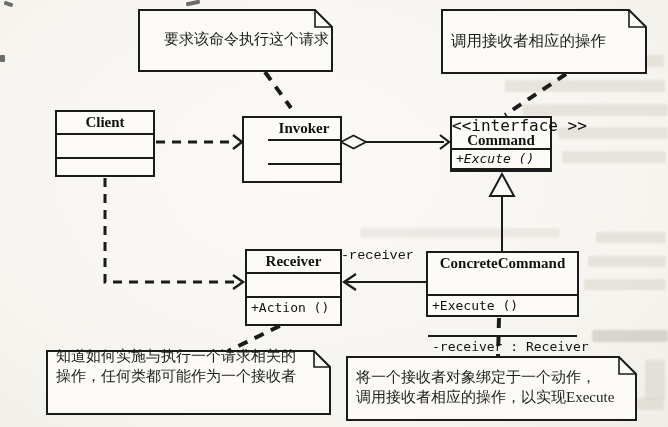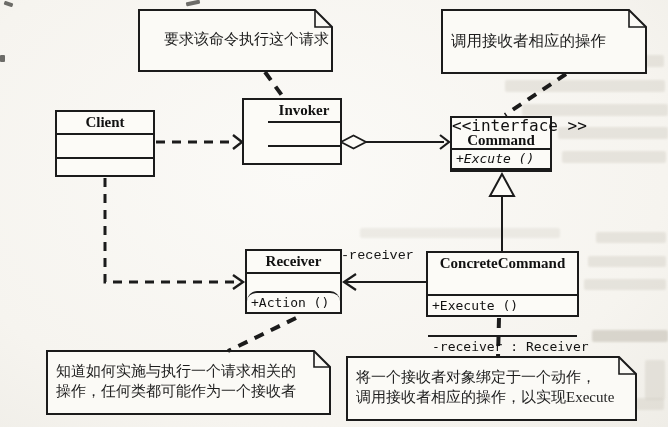--- a/index.html
+++ b/index.html
@@ -127,60 +127,60 @@
       </g>
     </g>
   </svg>
 
   <div class="uml-class" style="left:55px;top:110px;width:100px;height:67px;">
     <div class="title">Client</div>
     <div class="compartment" style="height:22px;"></div>
     <div class="compartment" style="flex:1;"></div>
   </div>
 
-  <div class="uml-class" style="left:242px;top:98px;width:100px;height:67px;padding-left:24px;">
+  <div class="uml-class" style="left:242px;top:116px;width:100px;height:67px;padding-left:24px;">
     <div class="title">Invoker</div>
     <div class="compartment" style="height:22px;"></div>
     <div class="compartment" style="flex:1;"></div>
   </div>
 
   <div class="uml-class" style="left:450px;top:116px;width:102px;height:56px;">
     <div>
       <div class="stereotype">&lt;&lt;interface &gt;&gt;</div>
       <div class="title" style="line-height:15px;">Command</div>
     </div>
     <div class="compartment" style="height:18px;">
       <div class="member italic" style="line-height:15px;">+Excute ()</div>
     </div>
     <div class="compartment" style="flex:1;"></div>
   </div>
 
-  <div class="uml-class" style="left:245px;top:249px;width:97px;height:65px;">
+  <div class="uml-class" style="left:245px;top:249px;width:97px;height:77px;">
     <div class="title">Receiver</div>
     <div class="compartment" style="height:22px;"></div>
-    <div class="compartment" style="flex:1;border-radius:10px;">
+    <div class="compartment" style="flex:1;">
       <div class="member">+Action ()</div>
     </div>
   </div>
 
   <div class="uml-class" style="left:426px;top:251px;width:153px;height:66px;gap:20px;">
     <div class="title">ConcreteCommand</div>
     <div class="compartment" style="flex:1;">
       <div class="member">+Execute ()</div>
     </div>
     <div class="compartment" style="height:20px;">
       <div class="member" style="line-height:17px;">-receiver : Receiver</div>
     </div>
   </div>
 
   <div class="note-text" style="left:147px;top:29px;margin-left:17px;">要求该命令执行这个请求</div>
 
   <div class="note-text" style="left:451px;top:31px;font-size:15.5px;">调用接收者相应的操作</div>
 
-  <div class="note-text" style="left:56px;top:361px;">
+  <div class="note-text" style="left:56px;top:346px;">
     <div>知道如何实施与执行一个请求相关的</div>
     <div>操作，任何类都可能作为一个接收者</div>
   </div>
 
   <div class="note-text" style="left:356px;top:367px;">
     <div>将一个接收者对象绑定于一个动作，</div>
     <div>调用接收者相应的操作，以实现Execute</div>
   </div>
 
   <div class="edge-label" style="left:341px;top:248px;">-receiver</div>

